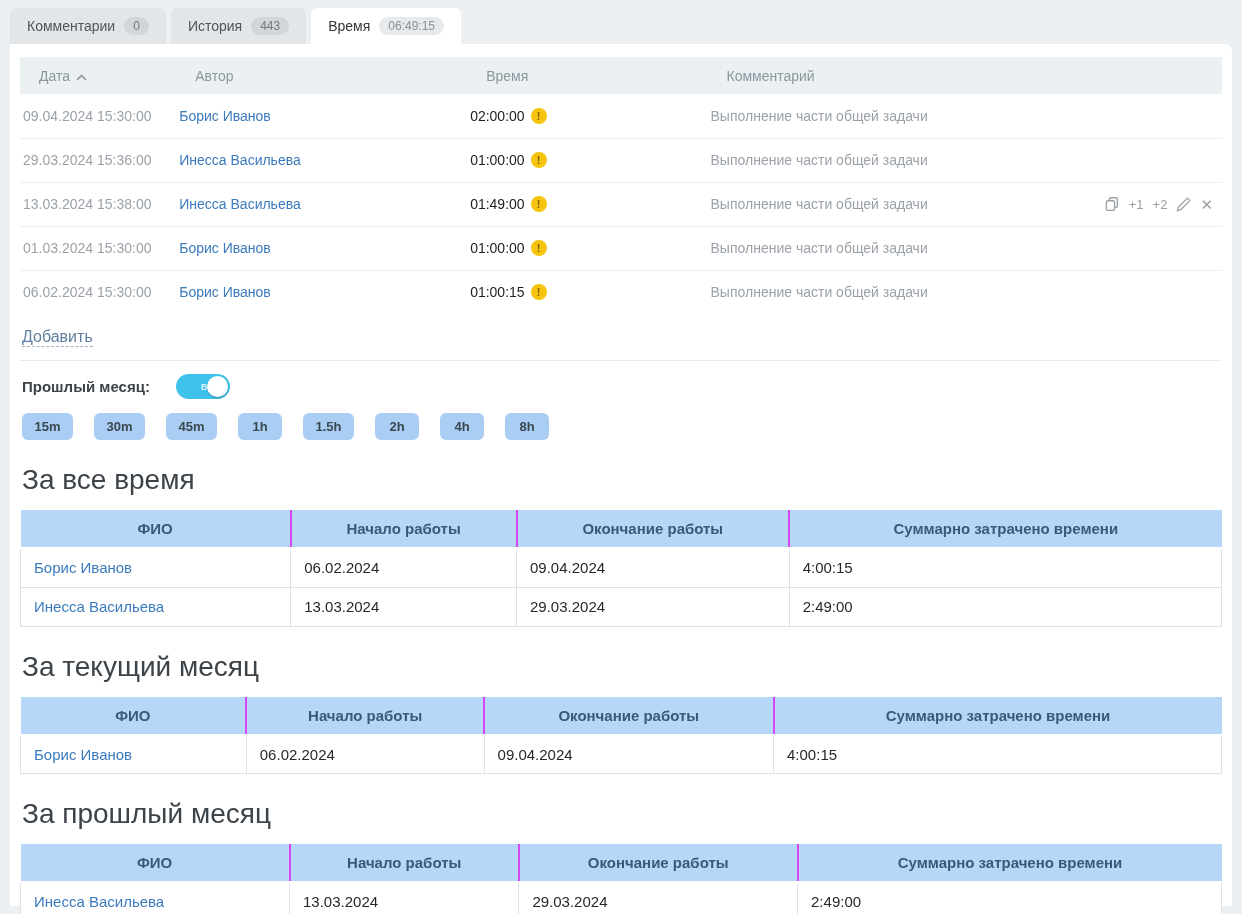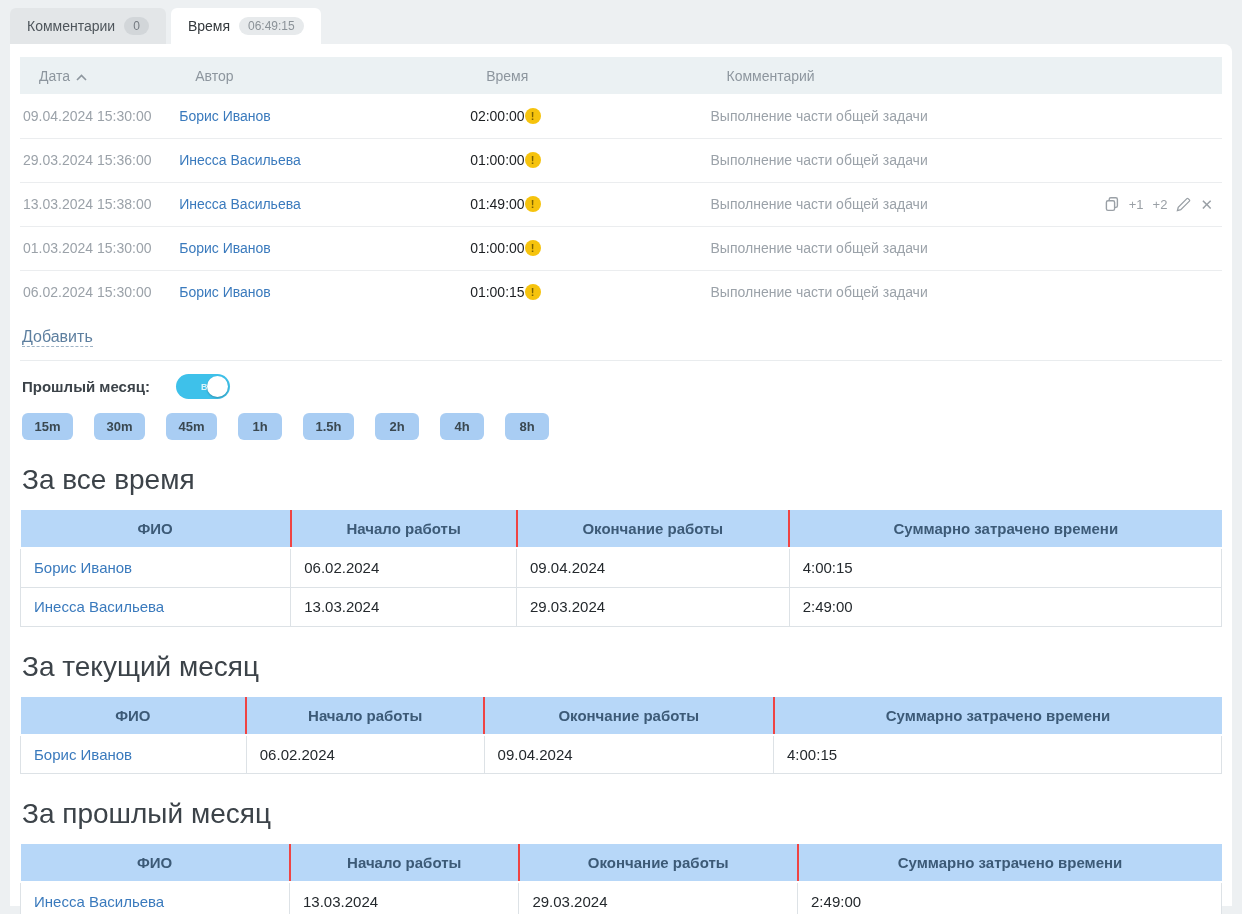--- a/index.html
+++ b/index.html
@@ -35,21 +35,21 @@
     background:#ebf1f3; color:#8d969e; font-weight:400; font-size:14px;
     text-align:left; padding:10px 19px; height:37px;
   }
   .etable tbody td {
     padding:13px 3px; font-size:14px; border-top:1px solid #ebedef;
     vertical-align:middle; height:44px;
   }
   .etable tbody tr:first-child td { border-top:none; }
   .muted { color:#9ba2a9; }
   a.link { color:#3a7abd; text-decoration:none; cursor:pointer; }
-  .timecell { display:flex; align-items:center; color:#1c1f22; }
+  .timecell { display:flex; align-items:center; gap:6px; color:#1c1f22; }
   .warn {
     width:16px; height:16px; border-radius:50%; background:#f6c30d;
     color:#7d6303; font-size:11px; font-weight:bold; line-height:16px;
     text-align:center; display:inline-block; flex:0 0 auto;
   }
   .commentcell { display:flex; align-items:center; justify-content:space-between; gap:8px; }
   .actions { display:none; align-items:center; gap:9px; color:#9aa0a6; font-size:13px; padding-right:6px; }
   .actions.show { display:flex; }
   .actions .xbtn { font-size:15px; color:#9aa0a6; cursor:pointer; line-height:1; }
   .icnbtn { cursor:pointer; display:inline-flex; align-items:center; }
@@ -82,40 +82,44 @@
     font-family:inherit; font-size:13px; font-weight:bold;
     padding:6px 0; min-width:44px; text-align:center; cursor:pointer;
   }
   .qbtn.wide { min-width:51px; }
   
   .h2 { font-size:28px; font-weight:400; color:#3c4349; margin:24px 2px 14px; }
   table.stable { width:100%; border-collapse:collapse; table-layout:fixed; }
   .stable thead th {
     background:#b7d7f8; color:#3c5a77; font-size:15px; font-weight:bold;
     text-align:center; padding:10px 8px; height:38px;
-    border-right:2px solid #ef4444; border-bottom:2px solid #fff;
+    border-right:2px solid #d946ef; border-bottom:2px solid #fff;
   }
   .stable thead th:last-child { border-right:none; }
   .stable tbody td {
     background:#fff; border:1px solid #dde2e6; font-size:15px;
     padding:10px 13px; height:39px; color:#24292d;
   }
   .sec-0 col:nth-child(1){width:22.5%} .sec-0 col:nth-child(2){width:18.8%} .sec-0 col:nth-child(3){width:22.7%}
   .sec-1 col:nth-child(1){width:18.8%} .sec-1 col:nth-child(2){width:19.8%} .sec-1 col:nth-child(3){width:24.1%}
   .sec-2 col:nth-child(1){width:22.4%} .sec-2 col:nth-child(2){width:19.1%} .sec-2 col:nth-child(3){width:23.2%}
 </style>
 </head>
 <body>
 
 <div class="tabbar">
   <div class="tab">
     <span>Комментарии</span>
     <span class="badge">0</span>
   </div>
 
+  <div class="tab">
+    <span>История</span>
+    <span class="badge">443</span>
+  </div>
 
   <div class="tab active">
     <span>Время</span>
     <span class="badge">06:49:15</span>
   </div>
 </div>
 
 <div class="panel">
 
   <table class="etable">

